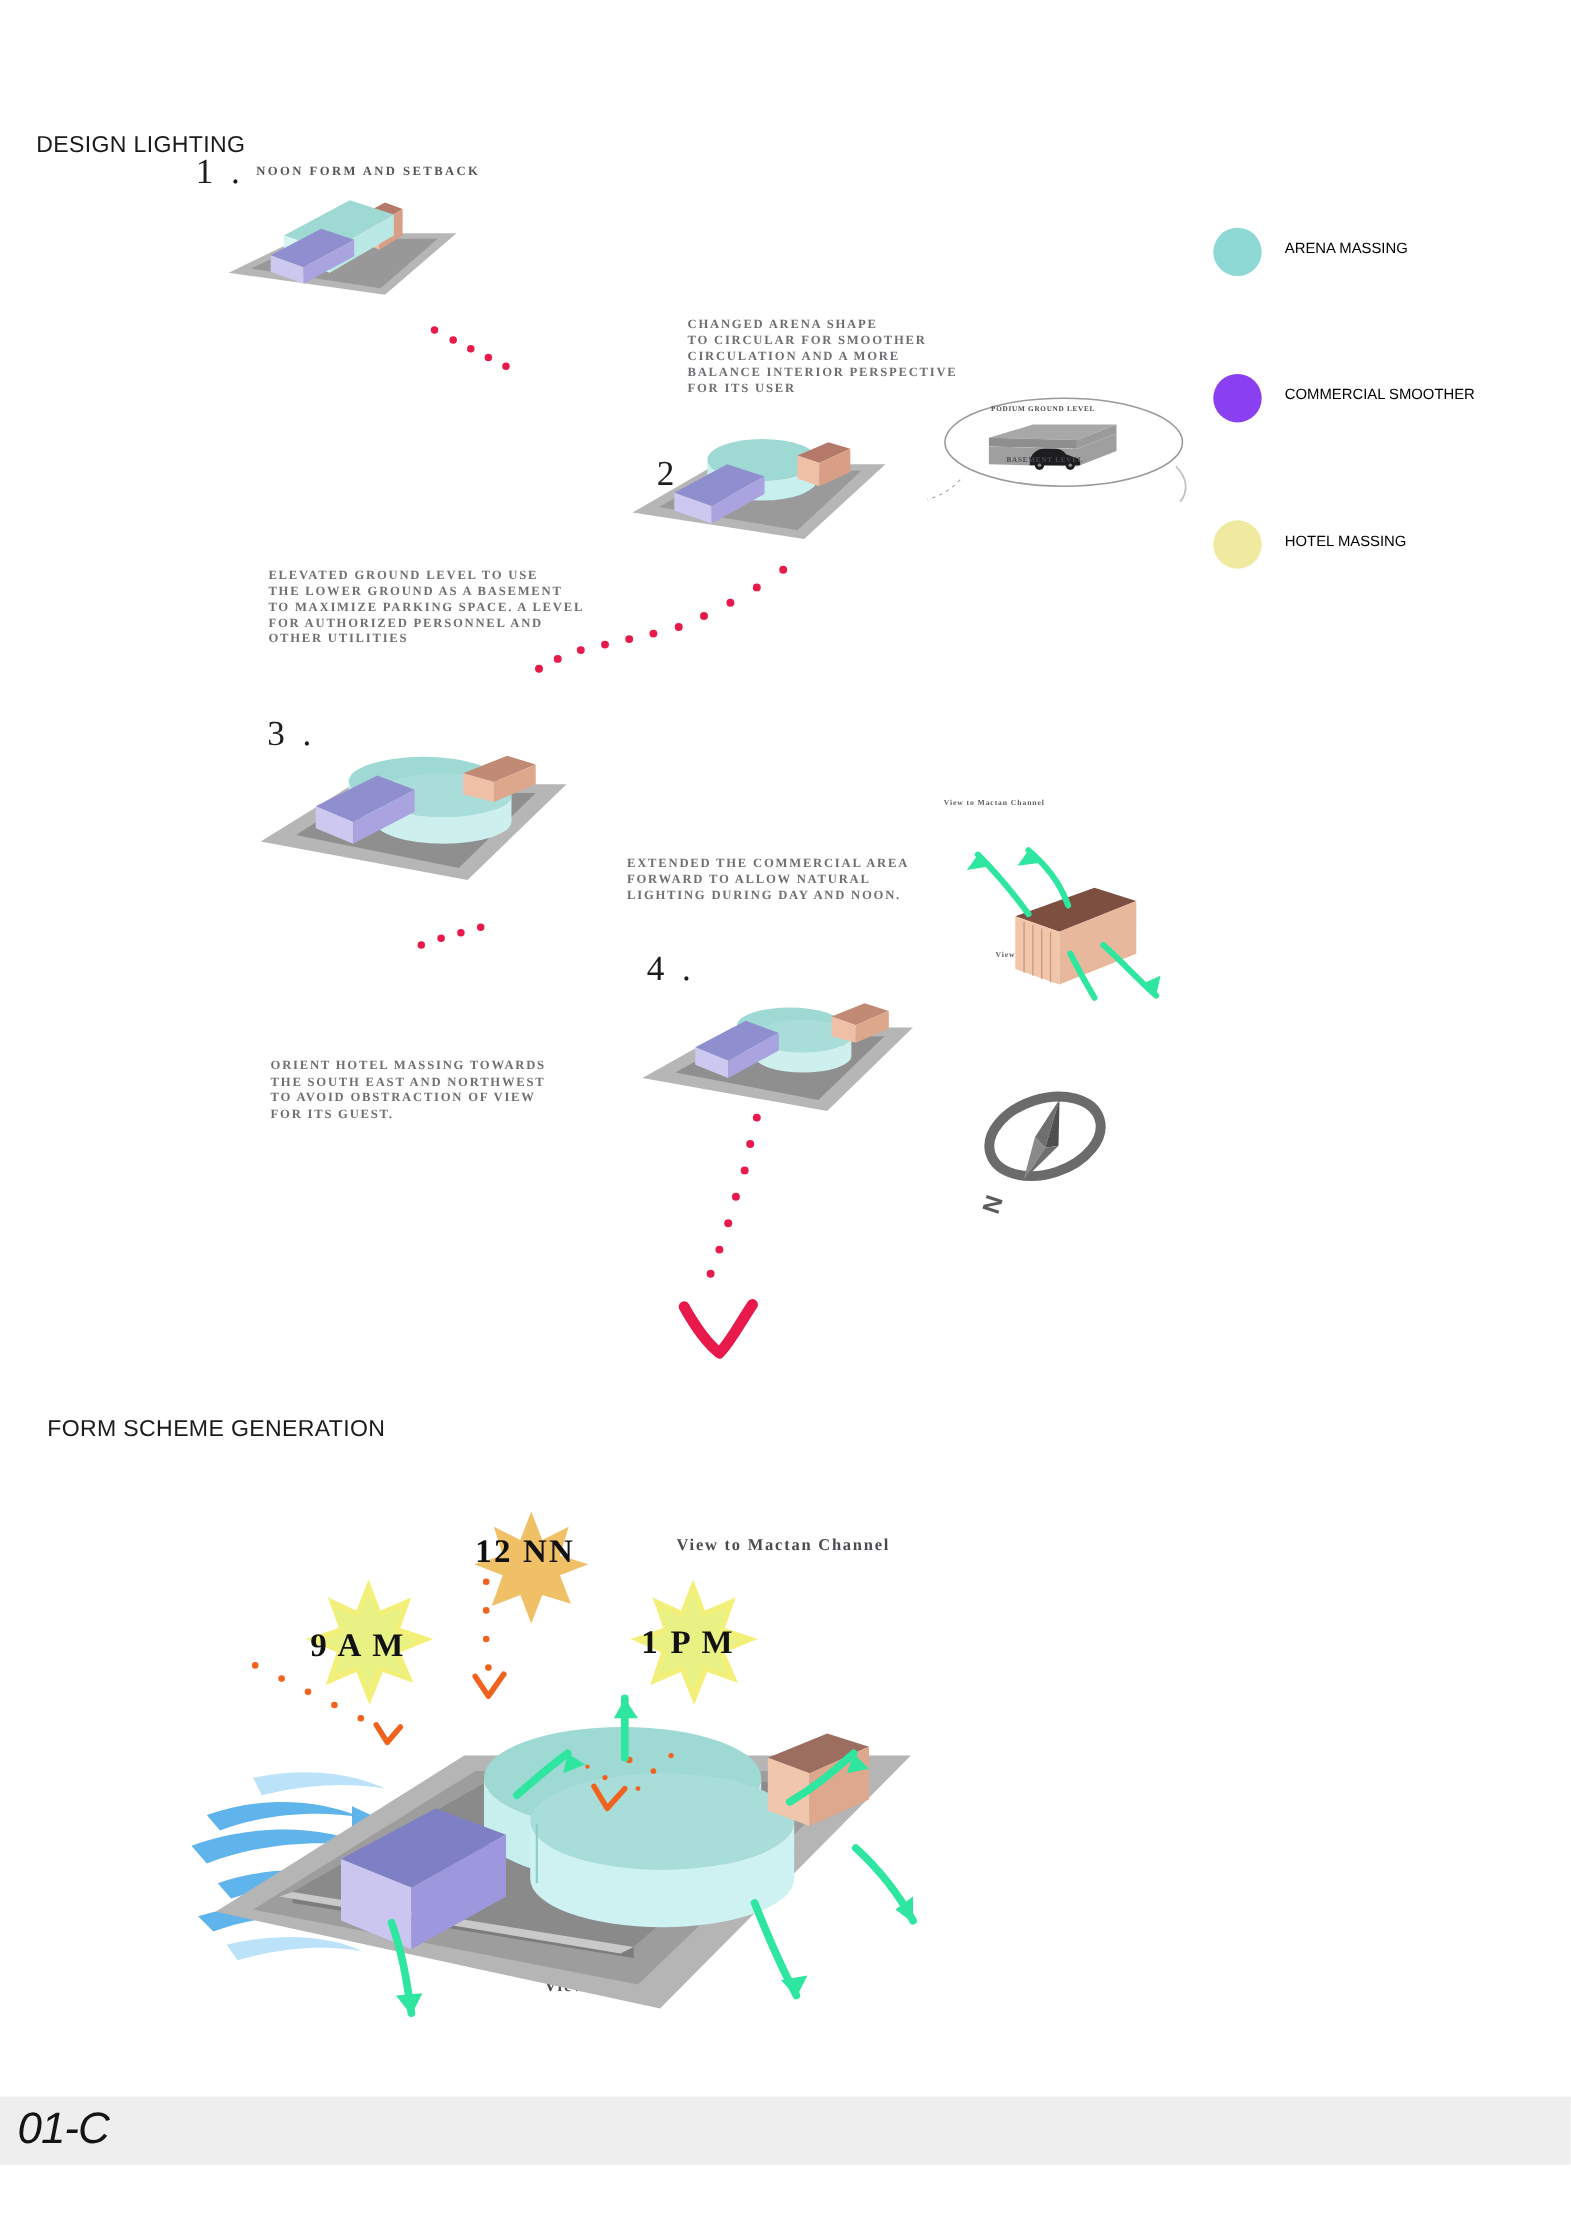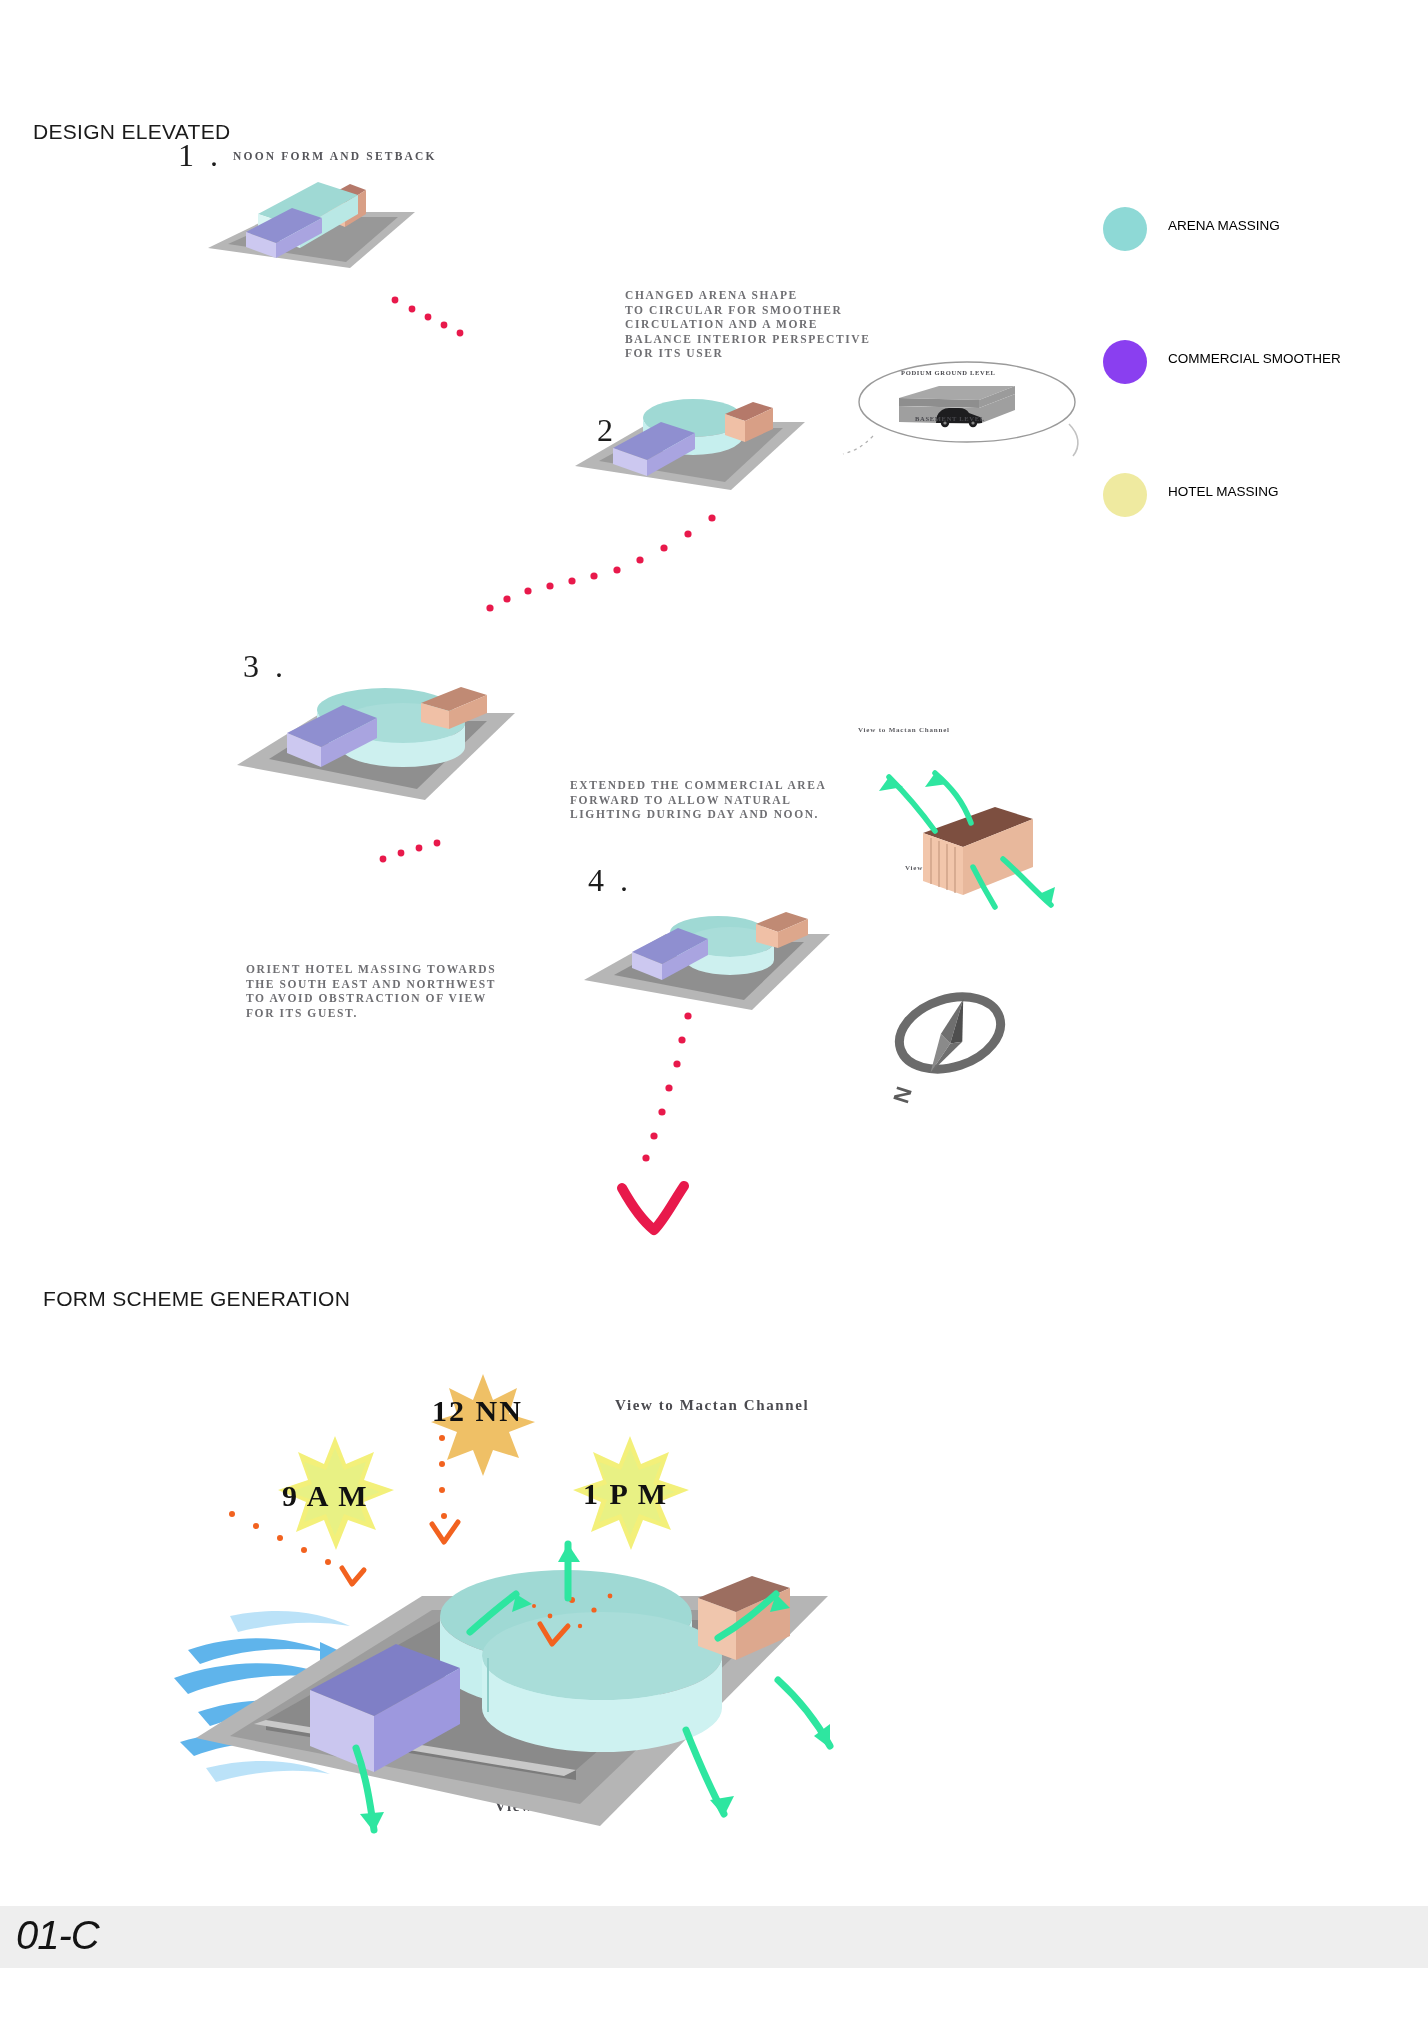--- a/index.html
+++ b/index.html
@@ -78,21 +78,21 @@
   .compass-n{
     position:absolute;font-family:"Liberation Sans",sans-serif;font-weight:700;
     font-size:22px;color:#5b5b5b;transform:rotate(-72deg);
   }
 </style>
 </head>
 <body>
 
 <div class="sheet">
 
-  <div id="title-design" class="section-title">DESIGN ELEVATED</div>
+  <div id="title-design" class="section-title">DESIGN LIGHTING</div>
   <div id="title-form" class="section-title">FORM SCHEME GENERATION</div>
 
   <div class="stepnum" style="left:178px;top:137px;">1 .</div>
   <div class="steplabel" style="left:233px;top:150px;">NOON FORM AND SETBACK</div>
 
   <div class="scene" style="left:200px;top:170px;">
     <svg width="220" height="105" viewBox="0 0 220 105">
 
       <polygon points="8,78 82,42 215,42 150,98" fill="#b6b6b6"></polygon>
       <polygon points="28,74 88,47 198,47 146,92" fill="#989898"></polygon>
@@ -179,20 +179,25 @@
       <circle cx="137" cy="60" r="3.6"></circle>
         <circle cx="114" cy="66" r="3.6"></circle>
       <circle cx="92" cy="71" r="3.6"></circle>
         <circle cx="70" cy="76" r="3.6"></circle>
       <circle cx="48" cy="81" r="3.6"></circle>
         <circle cx="27" cy="89" r="3.6"></circle>
       <circle cx="10" cy="98" r="3.6"></circle>
     </g>
   </svg>
 
+  <div class="cap" style="left:244px;top:516px;">ELEVATED GROUND LEVEL TO USE
+THE LOWER GROUND AS A BASEMENT
+TO MAXIMIZE PARKING SPACE. A LEVEL
+FOR AUTHORIZED PERSONNEL AND
+OTHER UTILITIES</div>
 
   <div class="stepnum" style="left:243px;top:648px;">3 .</div>
 
   <div class="scene" style="left:225px;top:655px;">
     <svg width="300" height="155" viewBox="0 0 300 155">
       <polygon points="12,110 96,58 290,58 200,145" fill="#b6b6b6"></polygon>
       <polygon points="44,104 104,66 262,66 192,134" fill="#8f8f8f"></polygon>
 
       <ellipse cx="160" cy="55" rx="68" ry="22" fill="#9fd9d4"></ellipse>
       <path d="M92,55 L92,76 A68,22 0 0 0 228,76 L228,55 A68,22 0 0 1 92,55 Z" fill="#c6efee"></path>

